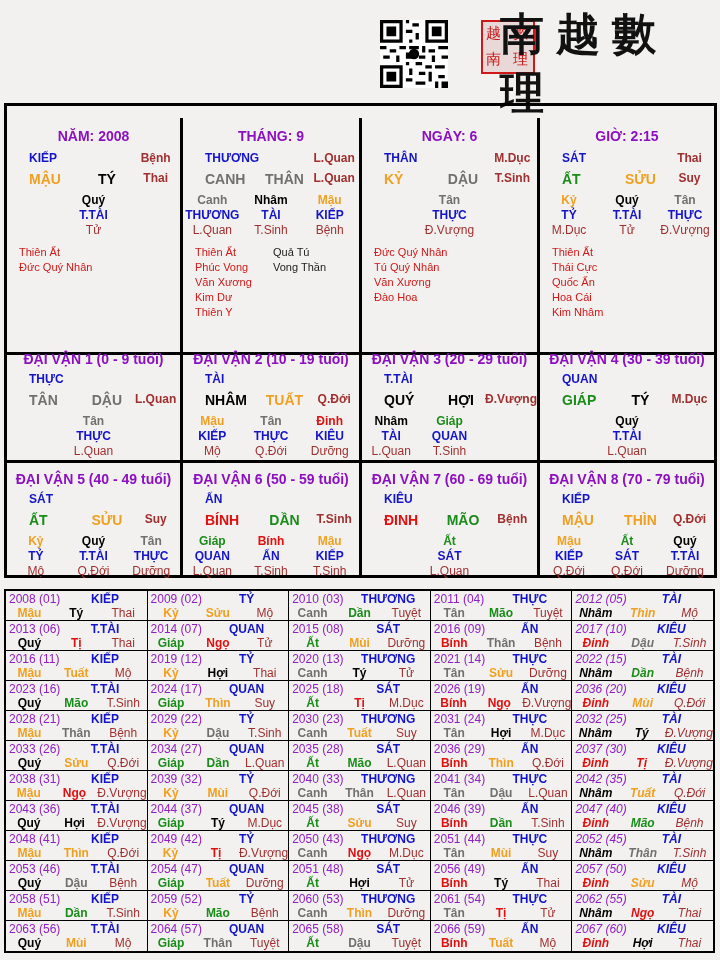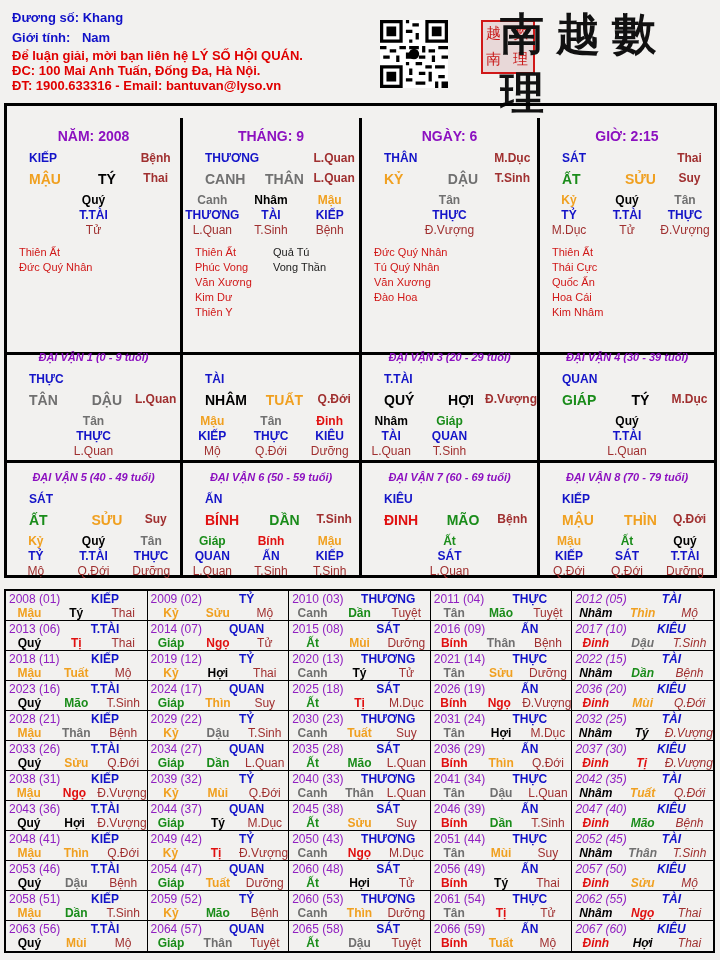--- a/index.html
+++ b/index.html
@@ -23,21 +23,21 @@
   .pillars { position: absolute; left: 4px; top: 103px; width: 713px; height: 475px; border: 3px solid #000; }
   .prow { position: absolute; left: 0; width: 100%; display: flex; }
   .pcell { position: relative; border-right: 3px solid #000; }
   .pcell:last-child { border-right: none; }
   .p-top { top: 12px; height: 237px; border-bottom: 3px solid #000; }
   .p-mid { top: 237px; height: 120px; border-bottom: 3px solid #000; }
   .p-bot { top: 357px; height: 115px; }
   .c1 { width: 176px; } .c2 { width: 179px; } .c3 { width: 178px; } .c4 { width: 174px; }
 
   .ptitle { position: absolute; left: 0; width: 100%; top: 10px; text-align: center; color: #8c10c0; font-weight: bold; font-size: 14px; }
-  .dtitle { font-size: 11px; top: 8px; font-style: italic; }
+  .dtitle { font-size: 14px; top: 8px; }
   .r3 { position: absolute; left: 0; width: 100%; display: flex; }
   .r3 span { flex: 1; text-align: center; font-weight: bold; font-size: 12px; }
   .r3 span.l { text-align: left; padding-left: 22px; flex: 1.1; }
   .big span { font-size: 14px; }
   .blue { color: #1414c8; } .orange { color: #f0a020; } .black { color: #000; } .gray { color: #707070; }
   .brown { color: #a03030; } .green { color: #1a8c1a; } .red { color: #e01010; }
   .nb { font-weight: normal !important; }
   .stars { position: absolute; top: 127px; font-size: 11px; line-height: 15px; }
   .stars div { color: #d01818; }
   .stars.black div { color: #222; }
@@ -50,30 +50,20 @@
   .ycell .yr { position: absolute; left: 3px; top: 1px; color: #9020c0; font-size: 12px; }
   .ycell .ys { position: absolute; left: 68px; width: 62px; top: 1px; text-align: center; font-weight: bold; color: #1414c8; }
   .ycell .yb { position: absolute; left: 0; width: 100%; top: 15px; display: flex; }
   .ycell .yb span { flex: 1; text-align: center; font-weight: bold; }
   .ycell .yb span.st { font-weight: normal; color: #a03030; }
 </style>
 </head>
 <body>
 
 <div class="header">
-  <div class="hinfo">
-    <div class="blue row1">Đương số: Khang</div>
-    <div class="blue row2">
-      <span>Giới tính:</span>
-      <span style="margin-left:8px">Nam</span>
-    </div>
-    <div class="red">Để luận giải, mời bạn liên hệ LÝ SỐ HỘI QUÁN.</div>
-    <div class="red">ĐC: 100 Mai Anh Tuấn, Đống Đa, Hà Nội.</div>
-    <div class="red">ĐT: 1900.633316 - Email: bantuvan@lyso.vn</div>
-  </div>
   <svg class="qr" viewBox="0 0 21 21">
     <rect width="21" height="21" fill="#fff"></rect>
     <path fill="#000" d="M0 0h7v7H0zM1 1v5h5V1zM2 2h3v3H2z M14 0h7v7h-7zM15 1v5h5V1zM16 2h3v3h-3z M0 14h7v7H0zM1 15v5h5v-5zM2 16h3v3H2z M8 0h1v1H8zM10 1h2v1h-2zM8 3h2v1H8zM11 4h1v2h-1zM9 6h1v1H9zM0 8h2v1H0zM3 9h2v1H3zM6 8h2v1H6zM9 8h3v1H9zM13 8h1v2h-1zM15 9h2v1h-2zM18 8h3v1h-3zM1 11h2v1H1zM5 11h1v2H5zM8 10h2v2H8zM12 11h2v1h-2zM16 11h1v2h-1zM19 11h2v1h-2zM8 13h1v1H8zM11 13h2v1h-2zM14 14h2v1h-2zM17 14h3v1h-3zM9 15h1v2H9zM12 16h2v1h-2zM15 16h1v3h-1zM18 17h2v1h-2zM8 18h2v1H8zM11 19h3v1h-3zM17 19h1v2h-1zM19 19h2v2h-2z"></path>
     <circle cx="10.5" cy="10.5" r="1.6" fill="#000"></circle>
   </svg>
   <div class="seal">
     <span style="left:3px;top:2px">越</span>
     <span style="left:30px;top:2px">數</span>
     <span style="left:3px;top:28px">南</span>
     <span style="left:30px;top:28px">理</span>
@@ -247,20 +237,21 @@
           <span class="blue">THỰC</span>
           <span class="blue"></span>
         </div>
         <div class="r3" style="top: 101px;">
           <span class="brown nb"></span>
           <span class="brown nb">L.Quan</span>
           <span class="brown nb"></span>
         </div>
       </div>
       <div class="pcell c2" style="height: 100%;">
+        <div class="ptitle dtitle">ĐẠI VẬN 2 (10 - 19 tuổi)</div>
         <div class="r3" style="top: 29px;">
           <span class="l blue">TÀI</span>
           <span></span>
           <span></span>
         </div>
         <div class="r3 big" style="top: 49px;">
           <span class="l black">NHÂM</span>
           <span class="orange">TUẤT</span>
           <span class="brown" style="font-size: 12px;">Q.Đới</span>
         </div>
@@ -543,21 +534,21 @@
         <div class="ys">KIÊU</div>
         <div class="yb">
           <span class="red">Đinh</span>
           <span class="gray">Dậu</span>
           <span class="st">T.Sinh</span>
         </div>
       </div>
     </div>
     <div class="yrow">
       <div class="ycell">
-        <div class="yr">2018 (11)</div>
+        <div class="yr">2016 (11)</div>
         <div class="ys">KIẾP</div>
         <div class="yb">
           <span class="orange">Mậu</span>
           <span class="orange">Tuất</span>
           <span class="st">Mộ</span>
         </div>
       </div>
       <div class="ycell">
         <div class="yr">2019 (12)</div>
         <div class="ys">TỶ</div>
@@ -890,21 +881,21 @@
       <div class="ycell">
         <div class="yr">2054 (47)</div>
         <div class="ys">QUAN</div>
         <div class="yb">
           <span class="green">Giáp</span>
           <span class="orange">Tuất</span>
           <span class="st">Dưỡng</span>
         </div>
       </div>
       <div class="ycell">
-        <div class="yr">2060 (48)</div>
+        <div class="yr">2051 (48)</div>
         <div class="ys">SÁT</div>
         <div class="yb">
           <span class="green">Ất</span>
           <span class="black">Hợi</span>
           <span class="st">Tử</span>
         </div>
       </div>
       <div class="ycell">
         <div class="yr">2056 (49)</div>
         <div class="ys">ẤN</div>

